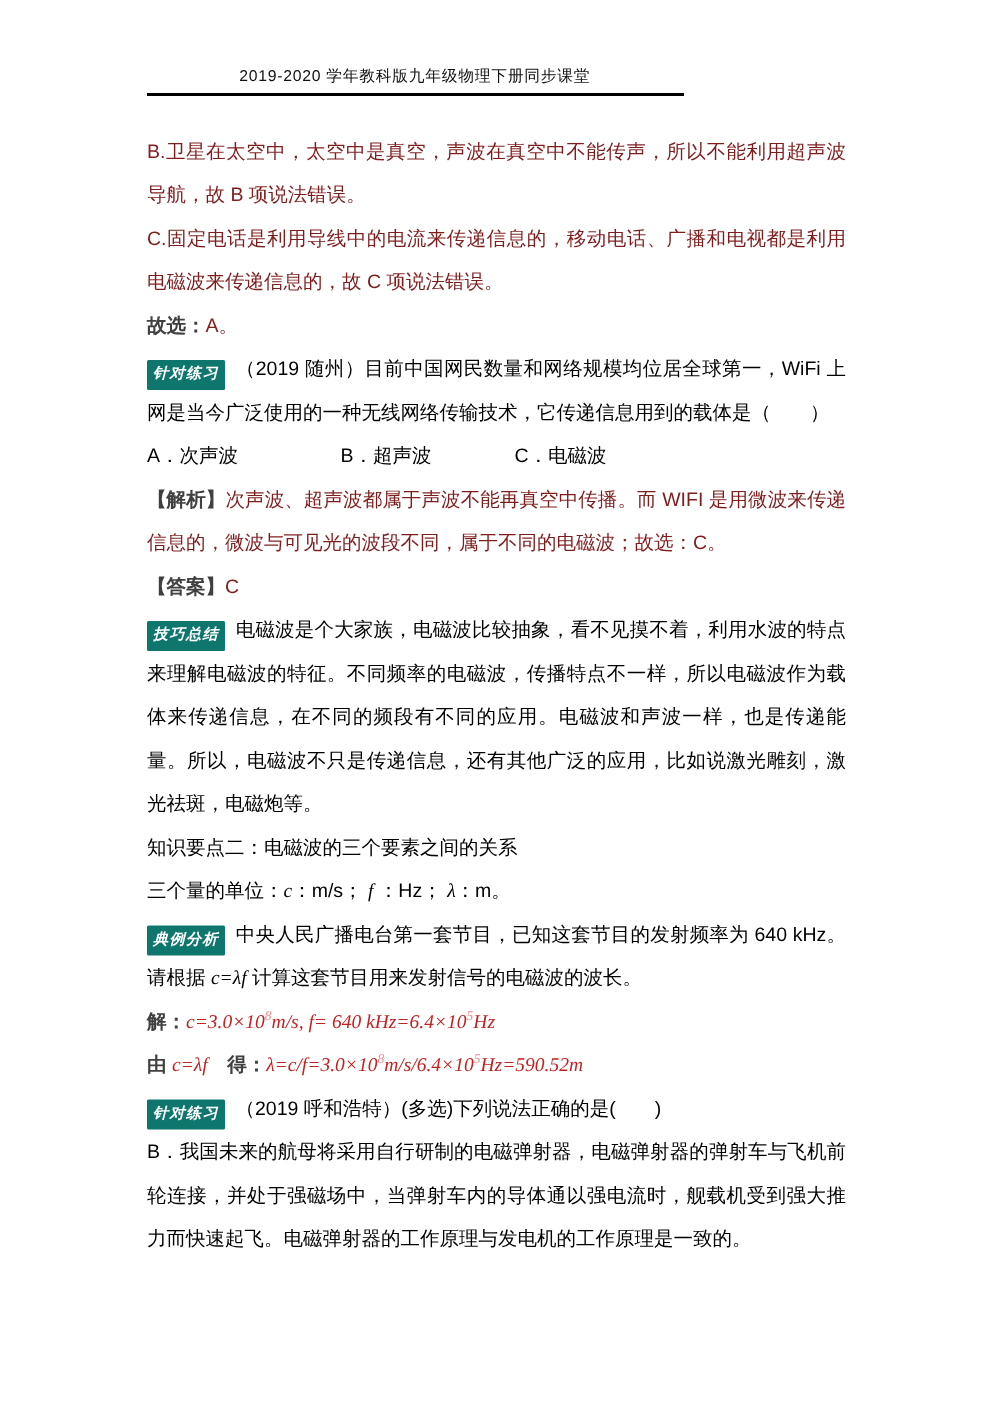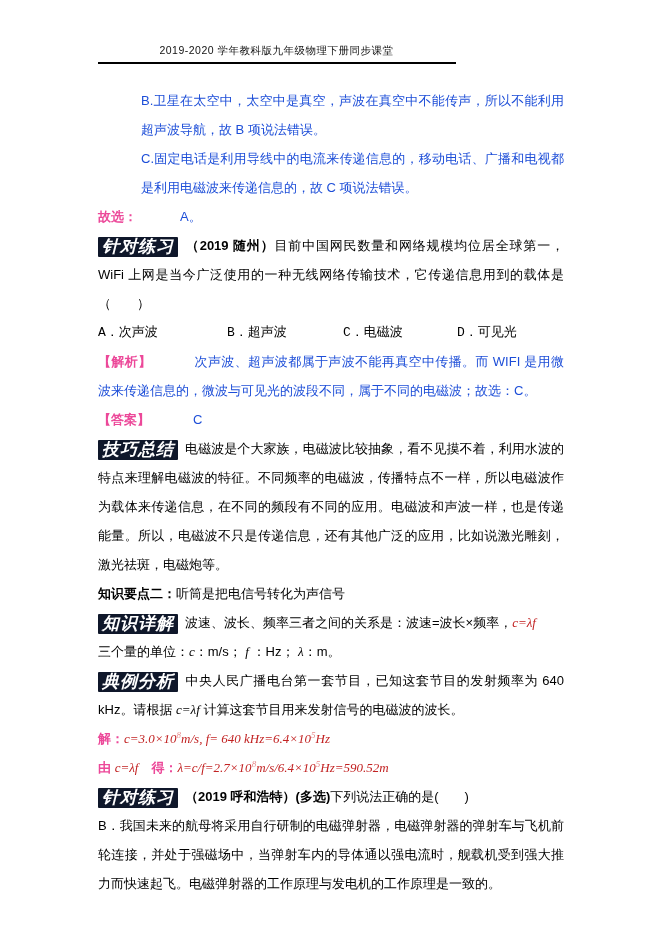--- a/index.html
+++ b/index.html
@@ -25,52 +25,51 @@
     height: 0;
   }
   .content {
     margin: 22px 97px 0 98px;
     width: 466px;
     font-size: 13px;
     line-height: 29px;
     text-align: justify;
   }
   p { margin: 0; }
-  .red  { color: #1d4ed8; margin-left: 43px; }
-  .darkred { color: #ec4899; font-weight: bold; }
+  .red  { color: #7f1d1d; }
+  .darkred { color: #404040; font-weight: bold; }
   .formula {
     color: #c22222;
     font-style: italic;
     font-family: "Liberation Serif", serif;
   }
   sup {
     font-size: 9px;
     color: #e88a8a;
     vertical-align: super;
     line-height: 0;
   }
   .badge {
     display: inline-block;
-    background: #0f172a;
+    background: #0f766e;
     color: #fff;
-    font-size: 17px;
+    font-size: 10px;
     font-weight: bold;
     font-style: italic;
     line-height: 15px;
     padding: 2px 4px 3px 4px;
     margin-right: 7px;
     border-radius: 1px;
     letter-spacing: 1px;
     vertical-align: -2px;
   }
-  .bold { font-weight: bold; margin-top: 16px; }
+  .bold { font-weight: normal; margin-top: 16px; }
   .options-row {
     display: grid;
     grid-template-columns: 129px 116px 114px 1fr;
-    font-family: Liberation Mono, monospace;
   }
   .ivar { font-style: italic; font-family: "Liberation Serif", serif; }
 </style>
 </head>
 <body>
 
 <div class="page">
 
   <div class="header-title">2019-2020 学年教科版九年级物理下册同步课堂</div>
   <hr class="header-rule">
@@ -80,39 +79,37 @@
     <p class="red">B.卫星在太空中，太空中是真空，声波在真空中不能传声，所以不能利用超声波导航，故 B 项说法错误。</p>
     <p class="red">C.固定电话是利用导线中的电流来传递信息的，移动电话、广播和电视都是利用电磁波来传递信息的，故 C 项说法错误。</p>
     <p><span class="darkred">故选：</span><span class="red">A。</span></p>
 
     <p><span class="badge">针对练习</span><span class="bold">（2019 随州）</span><span>目前中国网民数量和网络规模均位居全球第一，WiFi 上网是当今广泛使用的一种无线网络传输技术，它传递信息用到的载体是（　　）</span></p>
 
     <div class="options-row">
       <span>A．次声波</span>
       <span>B．超声波</span>
       <span>C．电磁波</span>
-      <span>D．可见光</span>
     </div>
 
     <p><span class="darkred">【解析】</span><span class="red">次声波、超声波都属于声波不能再真空中传播。而 WIFI 是用微波来传递信息的，微波与可见光的波段不同，属于不同的电磁波；故选：C。</span></p>
 
     <p><span class="darkred">【答案】</span><span class="red">C</span></p>
 
     <p><span class="badge">技巧总结</span><span>电磁波是个大家族，电磁波比较抽象，看不见摸不着，利用水波的特点来理解电磁波的特征。不同频率的电磁波，传播特点不一样，所以电磁波作为载体来传递信息，在不同的频段有不同的应用。电磁波和声波一样，也是传递能量。所以，电磁波不只是传递信息，还有其他广泛的应用，比如说激光雕刻，激光祛斑，电磁炮等。</span></p>
 
-    <p><span class="bold">知识要点二：</span><span>听筒是把电信号转化为声信号</span></p>
+    <p><span class="bold">知识要点二：</span><span>电磁波的三个要素之间的关系</span></p>
 
-    <p><span class="badge">知识详解</span><span>波速、波长、频率三者之间的关系是：波速=波长×频率，</span><span class="formula">c=λf</span></p>
 
     <p><span>三个量的单位：</span><span class="ivar">c</span><span>：m/s；  </span><span class="ivar">f</span><span> ：Hz；  </span><span class="ivar">λ</span><span>：m。</span></p>
 
     <p><span class="badge">典例分析</span><span>中央人民广播电台第一套节目，已知这套节目的发射频率为 640 kHz。请根据 </span><span class="ivar">c=λf</span><span> 计算这套节目用来发射信号的电磁波的波长。</span></p>
 
     <p><span class="darkred">解：</span><span class="formula"><span>c=3.0×10</span><sup>8</sup><span>m/s, f= 640 kHz=6.4×10</span><sup>5</sup><span>Hz</span></span></p>
 
-    <p><span class="darkred">由 </span><span class="formula">c=λf</span><span class="darkred">　得：</span><span class="formula"><span>λ=c/f=2.7×10</span><sup>8</sup><span>m/s/6.4×10</span><sup>5</sup><span>Hz=590.52m</span></span></p>
+    <p><span class="darkred">由 </span><span class="formula">c=λf</span><span class="darkred">　得：</span><span class="formula"><span>λ=c/f=3.0×10</span><sup>8</sup><span>m/s/6.4×10</span><sup>5</sup><span>Hz=590.52m</span></span></p>
 
     <p><span class="badge">针对练习</span><span class="bold">（2019 呼和浩特）</span><span class="bold">(多选)</span><span>下列说法正确的是(　　)</span></p>
 
     <p>B．我国未来的航母将采用自行研制的电磁弹射器，电磁弹射器的弹射车与飞机前轮连接，并处于强磁场中，当弹射车内的导体通以强电流时，舰载机受到强大推力而快速起飞。电磁弹射器的工作原理与发电机的工作原理是一致的。</p>
 
   </div>
 </div>
 
 </body></html>

